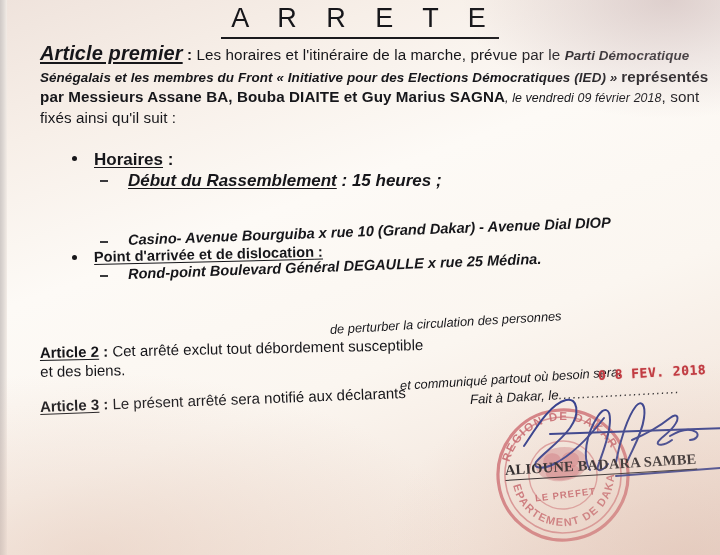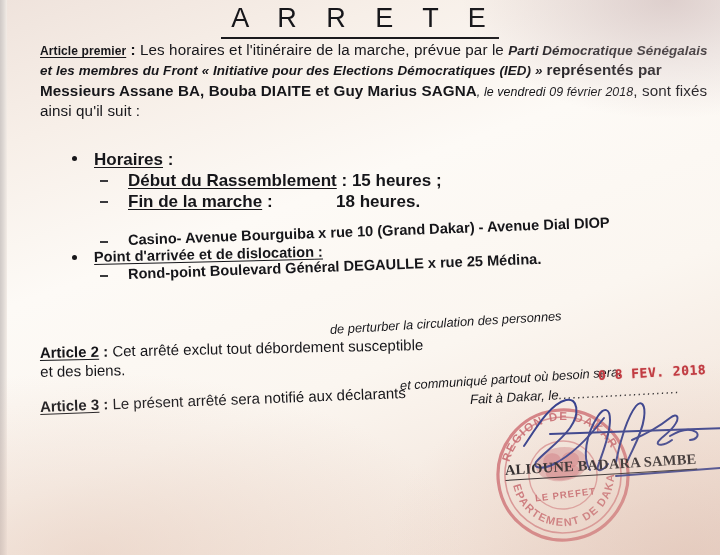--- a/index.html
+++ b/index.html
@@ -59,29 +59,29 @@
   .blk { position: absolute; line-height: 1.34; }
   .u { text-decoration: underline; text-underline-offset: 2px; }
   .b { font-weight: bold; }
 
   
   #para1 {
     left: 40px; top: 40px; width: 672px;
     font-size: 15.2px;
     letter-spacing: .1px;
   }
-  #para1 .lead { font-size: 12px; }
+  #para1 .lead { font-size: 20px; font-style: italic; }
   #para1 .shrink1 { font-size: 13.4px; font-style: italic; font-weight: bold; }
   #para1 .shrink2 { font-size: 12.4px; font-style: italic; }
   .b-row { position: relative; padding-left: 28px; margin-bottom: 1px; }
   .b-row .dot {
     position: absolute; left: 6px; top: 6px;
     width: 5px; height: 5px; background: #17171a; border-radius: 50%;
   }
-  .d-row { position: relative; padding-left: 62px; margin-bottom: 1px; }
+  .d-row { position: relative; padding-left: 62px; margin-bottom: 1px; font-style: italic; }
   .d-row .dash {
     position: absolute; left: 34px; top: 9px;
     width: 8px; height: 2px; background: #3a3a3d;
   }
   .timeval { display: inline-block; }
 
   #grp-horaires { position: absolute; left: 66px; top: 150px; width: 640px; font-size: 17px; }
   #grp-itin { position: absolute; left: 66px; top: 232px; width: 650px; font-size: 14.6px; }
 
   .tcol { position: absolute; left: 270px; font-weight: bold; }
@@ -181,24 +181,20 @@
   </div>
 
   <div id="grp-horaires">
     <div class="b-row">
       <span class="dot"></span>
       <span class="b u">Horaires</span><span class="b"> :</span>
     </div>
     <div class="d-row">
       <span class="dash"></span>
       <span class="b u">Début du Rassemblement</span><span class="b"> : </span><span class="b timeval">15 heures ;</span>
-    </div>
-    <div class="d-row">
-      <span class="dash"></span>
-      <span class="b u">Fin de la marche</span><span class="b"> : </span><span class="b tcol">18 heures.</span>
     </div>
   </div>
 
   <div id="grp-itin">
     <div class="d-row">
       <span class="dash"></span>
       <span class="b skew-b">Casino- Avenue Bourguiba x rue 10 (Grand Dakar) - Avenue Dial DIOP</span>
     </div>
     <div class="b-row">
       <span class="dot"></span>

